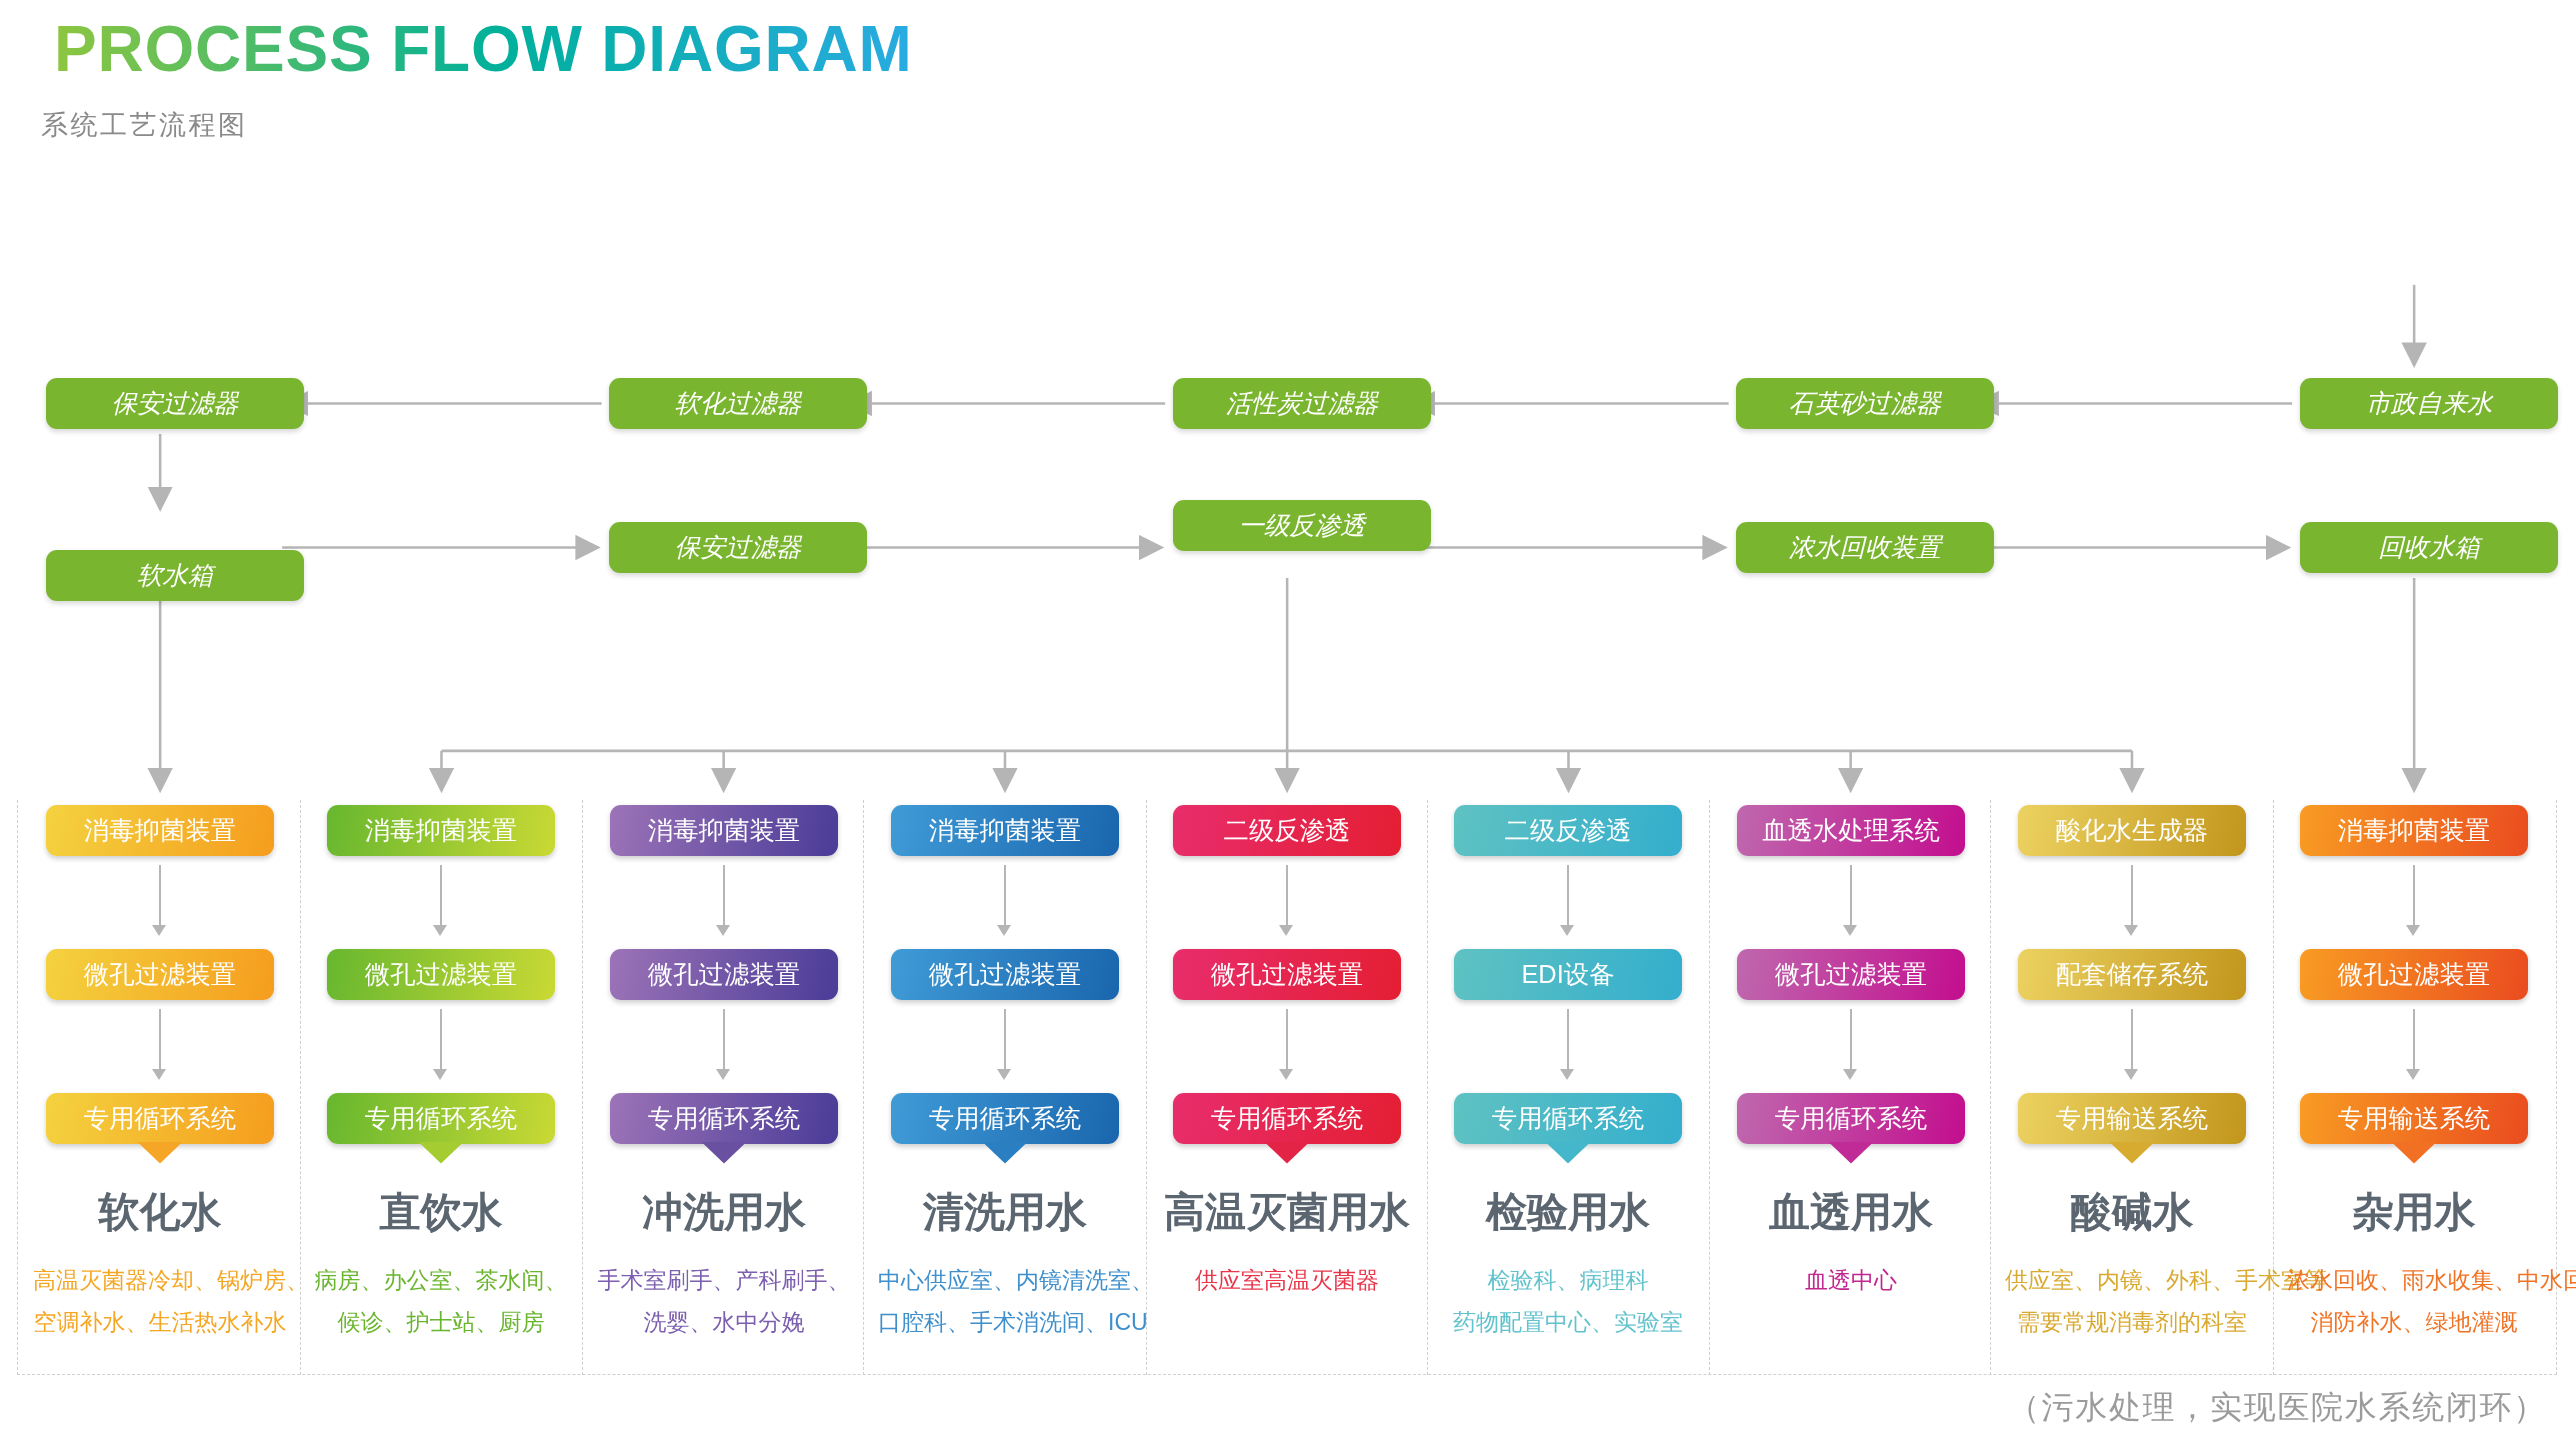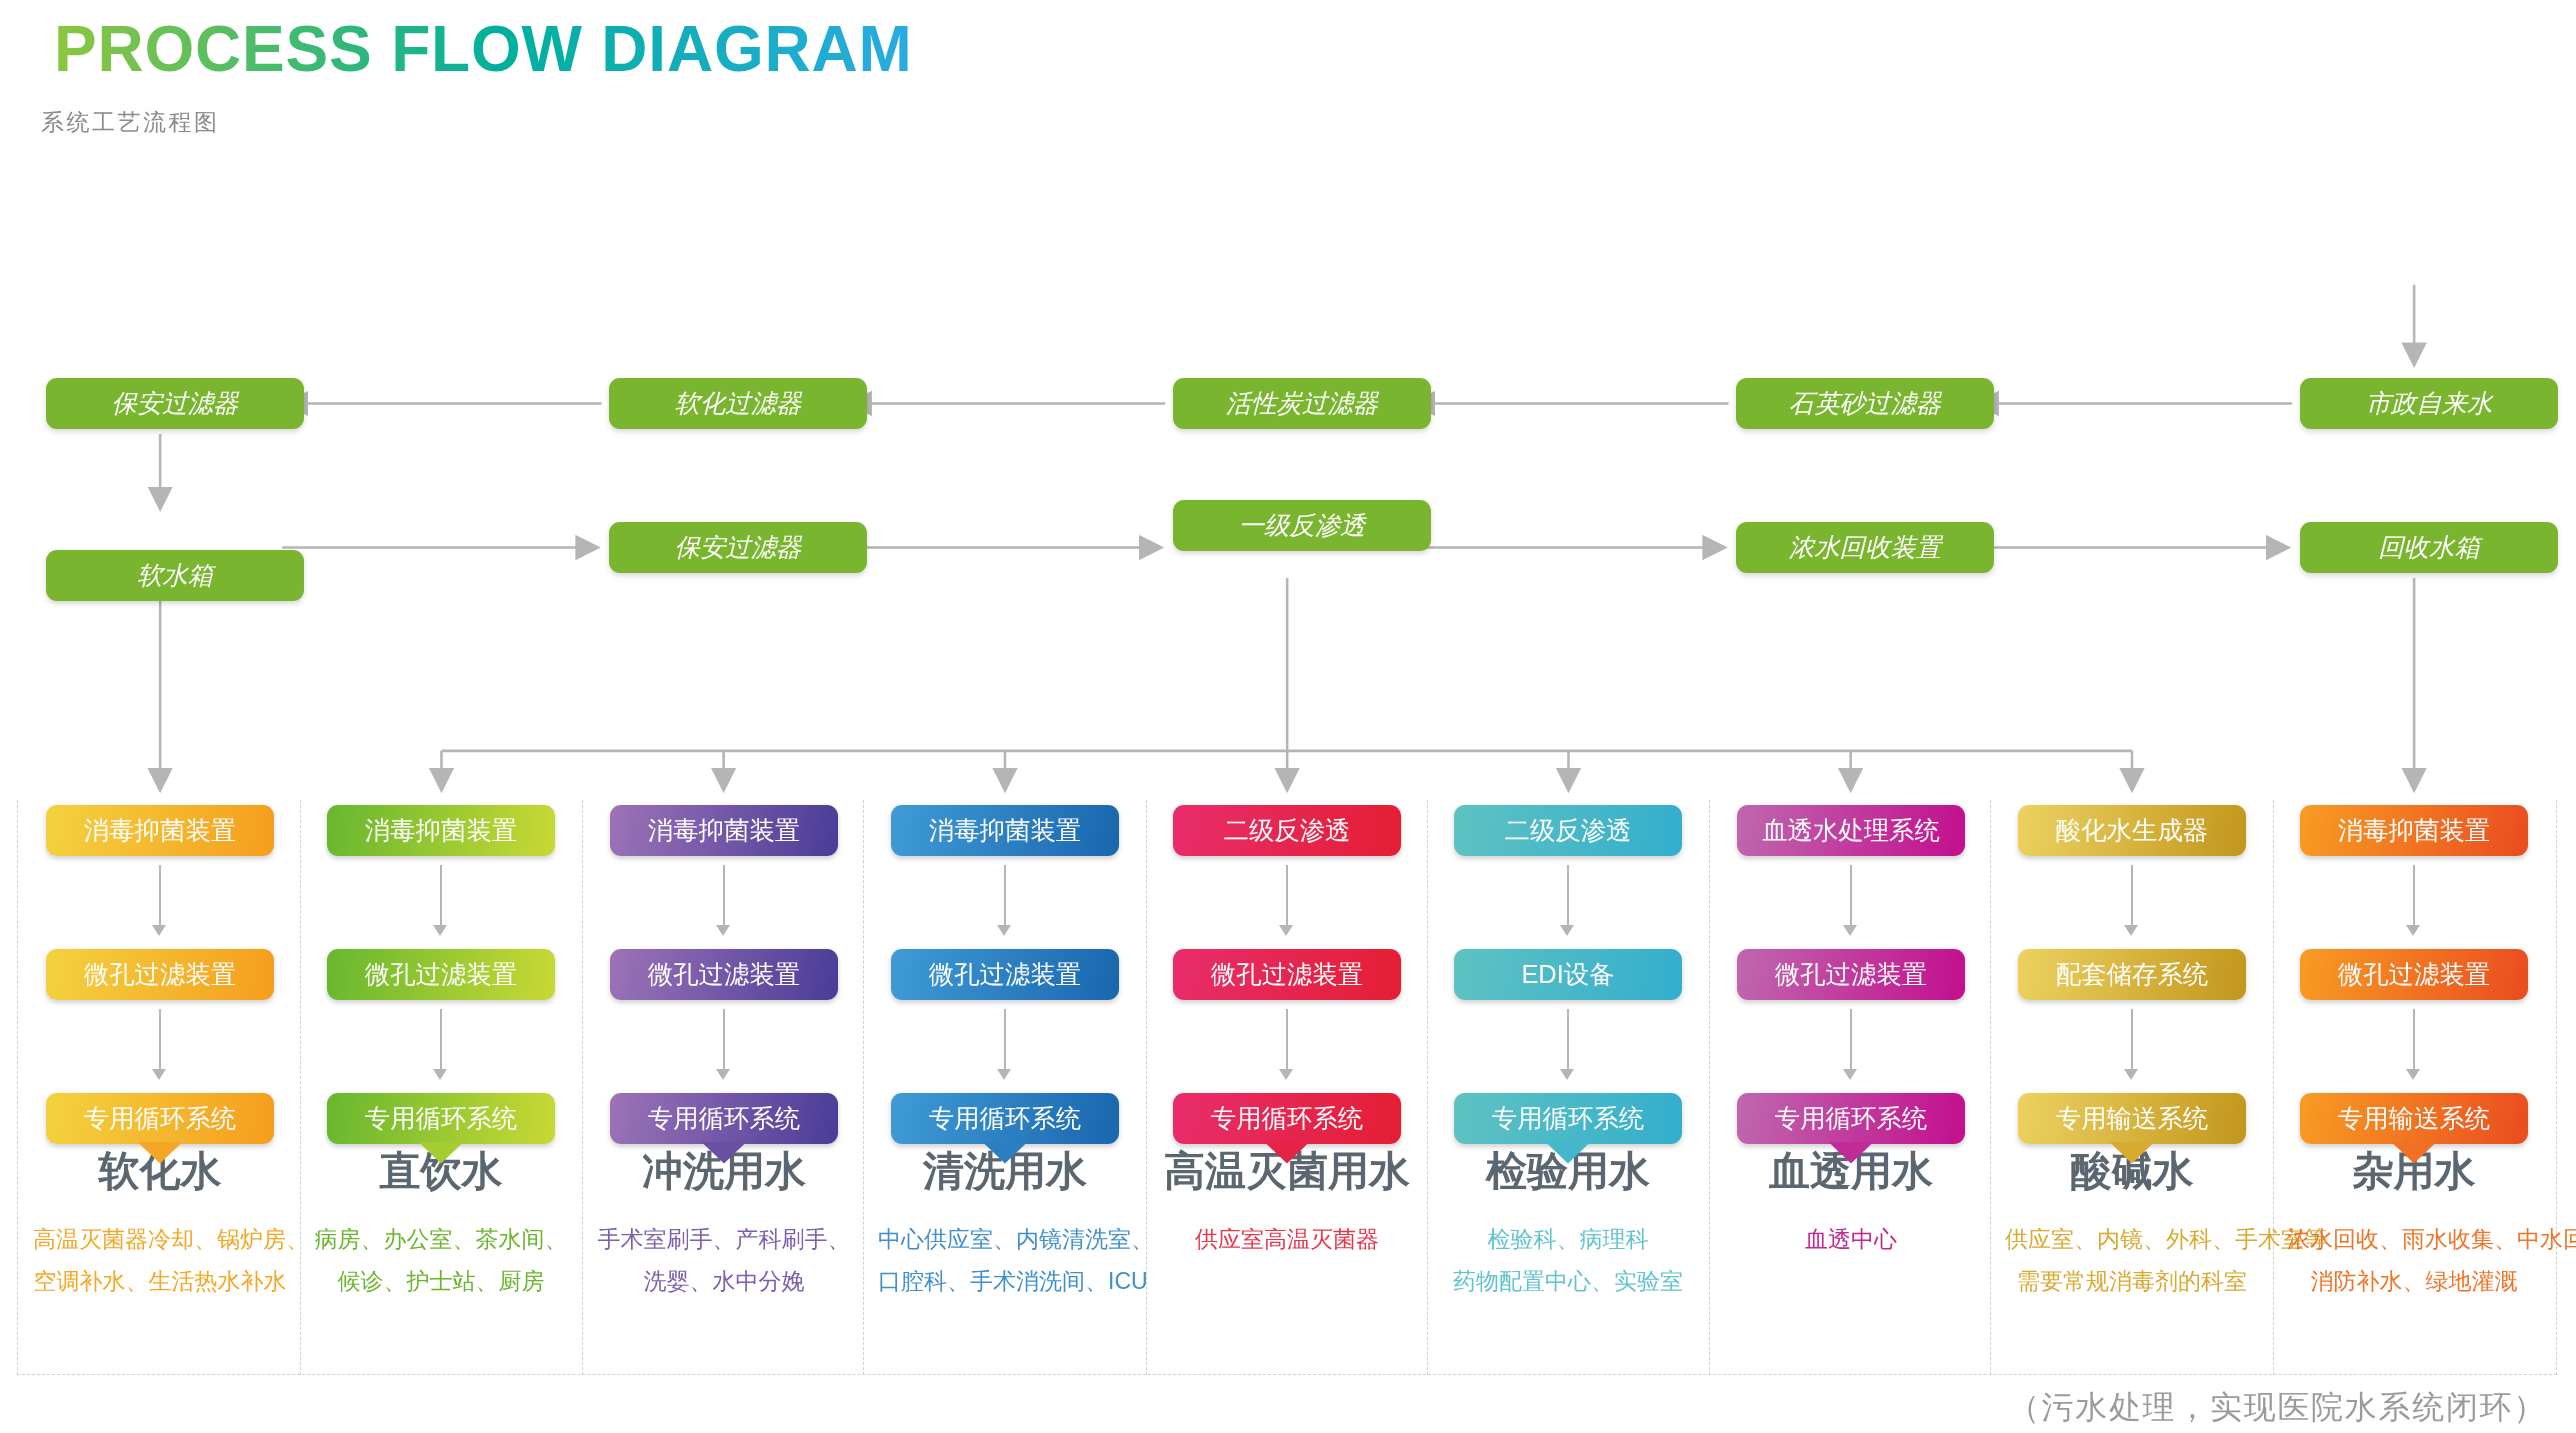--- a/index.html
+++ b/index.html
@@ -9,21 +9,21 @@
   }
   
   .pfd-title{
     position:absolute;left:39px;top:12px;font-size:64px;font-weight:bold;letter-spacing:0.8px;
     color:#29abe2;
     background:linear-gradient(90deg,var(--t1) 0%,var(--t2) 52%,var(--t3) 100%);
     -webkit-background-clip:text;background-clip:text;margin-left:15px;
     -webkit-text-fill-color:transparent;
   }
   .pfd-subtitle{
-    position:absolute;left:41px;top:107px;font-size:23px;color:#8a8a8a;letter-spacing:2.5px;
+    position:absolute;left:41px;top:107px;font-size:27px;color:#8a8a8a;letter-spacing:2.5px;
   }
   
   .gbox{
     position:absolute;width:258px;height:51px;border-radius:11px;background:var(--green);
     color:#fff;font-size:25.4px;display:flex;align-items:center;justify-content:center;
     box-shadow:0 2.5px 5.1px rgba(0,0,0,.15);
     font-style:italic;
   }
   
   .col{position:absolute;top:805px;width:254px;}
@@ -40,21 +40,21 @@
   .varrow{position:relative;height:93px;}
   .varrow::before{
     content:"";position:absolute;left:50%;top:8.5px;width:2.5px;height:63px;margin-left:-1.3px;
     background:var(--arrowc);
   }
   .varrow::after{
     content:"";position:absolute;left:50%;top:69px;margin-left:-7.6px;width:0;height:0;
     border:7.6px solid transparent;border-top:11px solid var(--arrowc);
   }
   .ctitle{
-    text-align:center;font-size:41px;font-weight:bold;color:var(--heading);
+    margin-top:41px;text-align:center;font-size:41px;font-weight:bold;color:var(--heading);
     white-space:nowrap;
   }
   .cdesc{
     margin-top:18.6px;text-align:center;font-size:23px;line-height:42px;color:var(--desc);
     white-space:nowrap;
   }
   
   .vdash{position:absolute;top:800px;height:575px;width:0;border-left:1.7px dashed var(--dashc);}
   .hdash{position:absolute;left:17px;top:1374px;width:2540px;height:0;border-top:1.7px dashed var(--dashc);}
   .footnote{position:absolute;right:29px;top:1386px;font-size:32px;color:var(--notec);letter-spacing:1.7px;}

